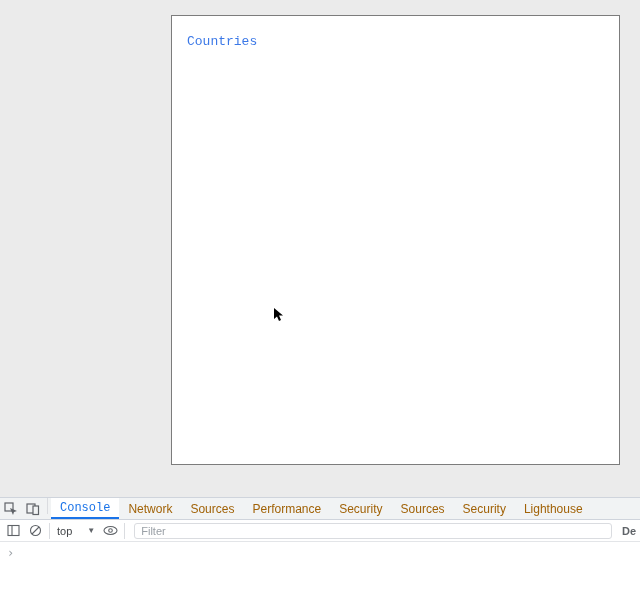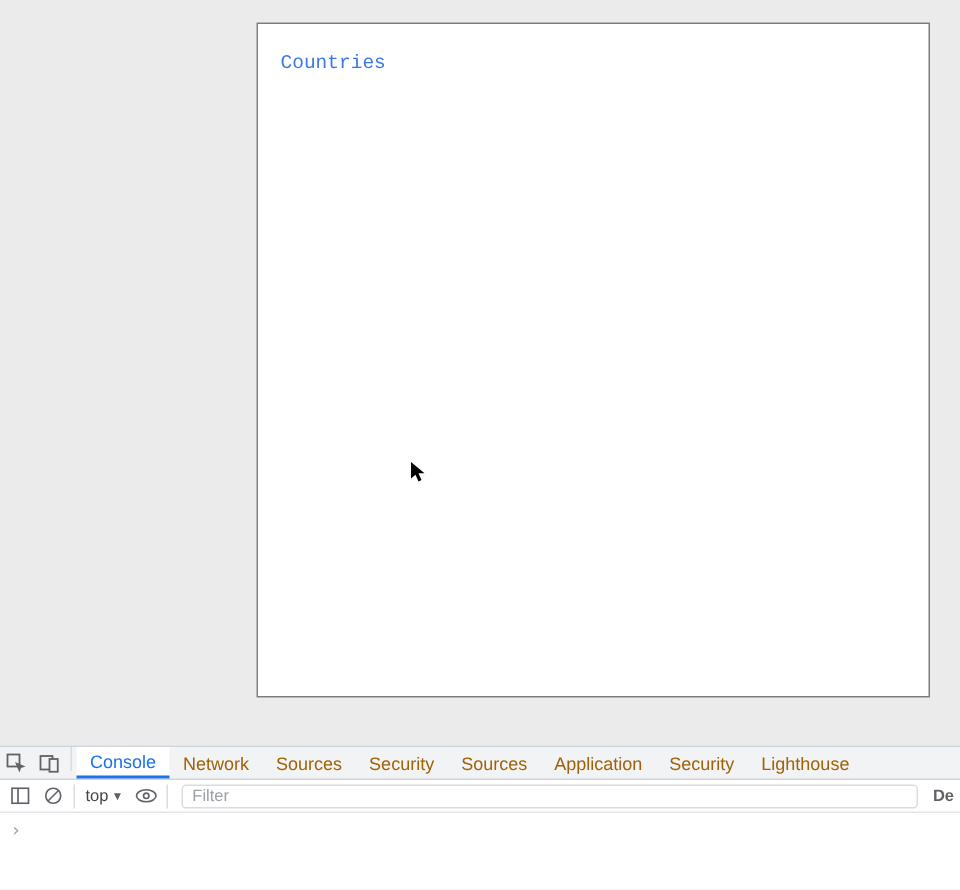--- a/index.html
+++ b/index.html
@@ -83,20 +83,21 @@
     display: flex;
     align-items: center;
     cursor: pointer;
     color: #a16207;
   }
   .dt-tab.active {
     color: #1a73e8;
     border-bottom: 2px solid #1a73e8;
     padding-bottom: 0;
     background: #ffffff;
+    font-family: Liberation Mono, monospace;
   }
 
   
   .dt-console-bar {
     height: 22px;
     background: #ffffff;
     border-bottom: 1px solid #e3e5e8;
     display: flex;
     align-items: center;
     font-size: 11px;
@@ -115,21 +116,21 @@
   .dt-icon-btn svg { display:block; }
   .dt-sep {
     width: 1px;
     height: 16px;
     background: #dadce0;
     margin: 0 3px;
   }
   .context-select {
     display: flex;
     align-items: center;
-    gap: 2px;
+    gap: 15px;
     padding: 0 4px;
     color: #424548;
     cursor: pointer;
   }
   .context-select .tri {
     font-size: 8px;
     color: #5f6368;
   }
   .filter-input {
     flex: 1 1 auto;
@@ -194,23 +195,23 @@
       <svg width="14" height="14" viewBox="0 0 14 14">
         <rect x="1" y="2" width="8" height="9" fill="none" stroke="#5f6368" stroke-width="1.2"></rect>
         <rect x="7" y="4" width="5.5" height="8.5" fill="#f1f3f4" stroke="#5f6368" stroke-width="1.2"></rect>
       </svg>
     </div>
     <div class="dt-sep"></div>
 
     <div class="dt-tab active">Console</div>
     <div class="dt-tab">Network</div>
     <div class="dt-tab">Sources</div>
+    <div class="dt-tab">Performance</div>
     <div class="dt-tab">Security</div>
     <div class="dt-tab">Sources</div>
-    <div class="dt-tab">Application</div>
     <div class="dt-tab">Security</div>
     <div class="dt-tab">Lighthouse</div>
 
   </div>
 
   <div class="dt-console-bar">
     <div class="dt-icon-btn">
       <svg width="13" height="13" viewBox="0 0 13 13">
         <rect x="1" y="1.5" width="11" height="10" fill="none" stroke="#5f6368" stroke-width="1.1"></rect>
         <line x1="5" y1="1.5" x2="5" y2="11.5" stroke="#5f6368" stroke-width="1.1"></line>

